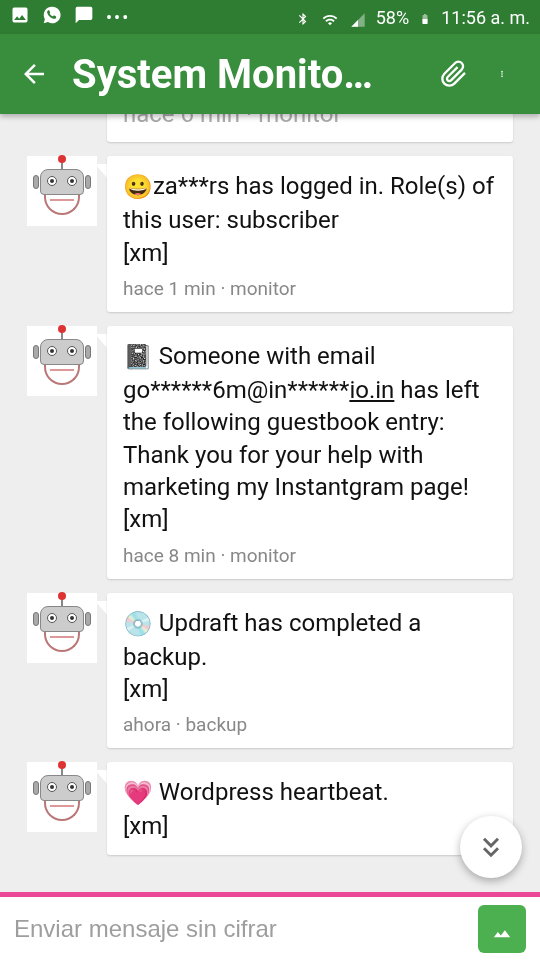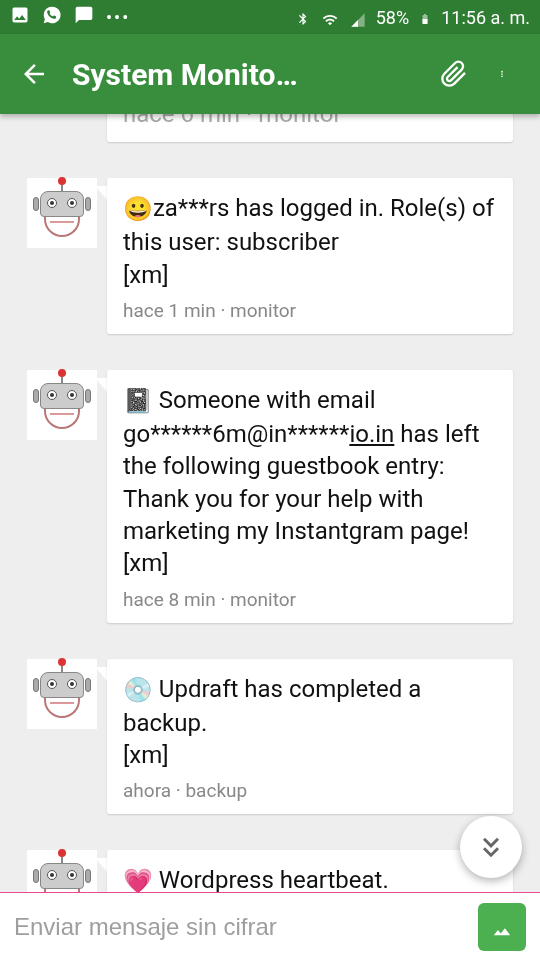--- a/index.html
+++ b/index.html
@@ -14,28 +14,28 @@
   .status-right { margin-left: auto; display: flex; gap: 10px; align-items: flex-end; }
   .status-right span { display: inline-flex; align-items: center; }
   
   
   .app-bar {
     height: 80px; background: #388e3c; color: #fff; display: flex;
     align-items: center; padding: 0 14px; box-shadow: 0 3px 5px rgba(0,0,0,.25);
     position: relative; z-index: 5;
   }
   .back-btn { width: 40px; display:flex; align-items:center; justify-content:center; }
-  .title { flex: 1; font-size: 30px; font-weight: 700; margin-left: 18px; white-space: nowrap; overflow: hidden; }
+  .title { flex: 1; font-size: 40px; font-weight: 700; margin-left: 18px; white-space: nowrap; overflow: hidden; }
   .attach-btn, .menu-btn { width: 48px; display:flex; align-items:center; justify-content:center; }
   
   
   .messages {
     height: 778px; overflow: hidden; padding: 0 27px; position: relative;
   }
-  .msg-row { display: flex; margin-top: 36px; align-items: flex-start; }
+  .msg-row { display: flex; margin-top: 14px; align-items: flex-start; }
   .msg-row.partial-top { margin-top: -30px; }
   .avatar {
     width: 70px; height: 70px; background: #fff; flex: 0 0 70px;
     display:flex; align-items:center; justify-content:center; position: relative;
   }
   .bubble-wrap { flex: 1; margin-left: 10px; position: relative; }
   .bubble {
     background: #fff; border-radius: 3px; padding: 14px 16px 12px 16px;
     box-shadow: 0 1px 2px rgba(0,0,0,.15);
     position: relative;
@@ -52,21 +52,21 @@
   
   
   .scroll-fab {
     position: absolute; right: 18px; bottom: 14px; width: 62px; height: 62px;
     background: #fff; border-radius: 50%; box-shadow: 0 3px 8px rgba(0,0,0,.3);
     display:flex; align-items:center; justify-content:center;
   }
   
   
   .compose {
-    height: 68px; background: #fff; border-top: 1px solid #ec4899;
+    height: 68px; background: #fff; border-top: 5px solid #ec4899;
     display: flex; align-items: center; padding: 0 14px;
   }
   .compose input {
     flex: 1; border: none; outline: none; font-size: 24px; color: #9e9e9e;
     background: transparent;
   }
   .compose input::placeholder { color: #9e9e9e; }
   .send-img {
     width: 48px; height: 48px; background: #4caf50; border-radius: 6px;
     display:flex; align-items:center; justify-content:center;

